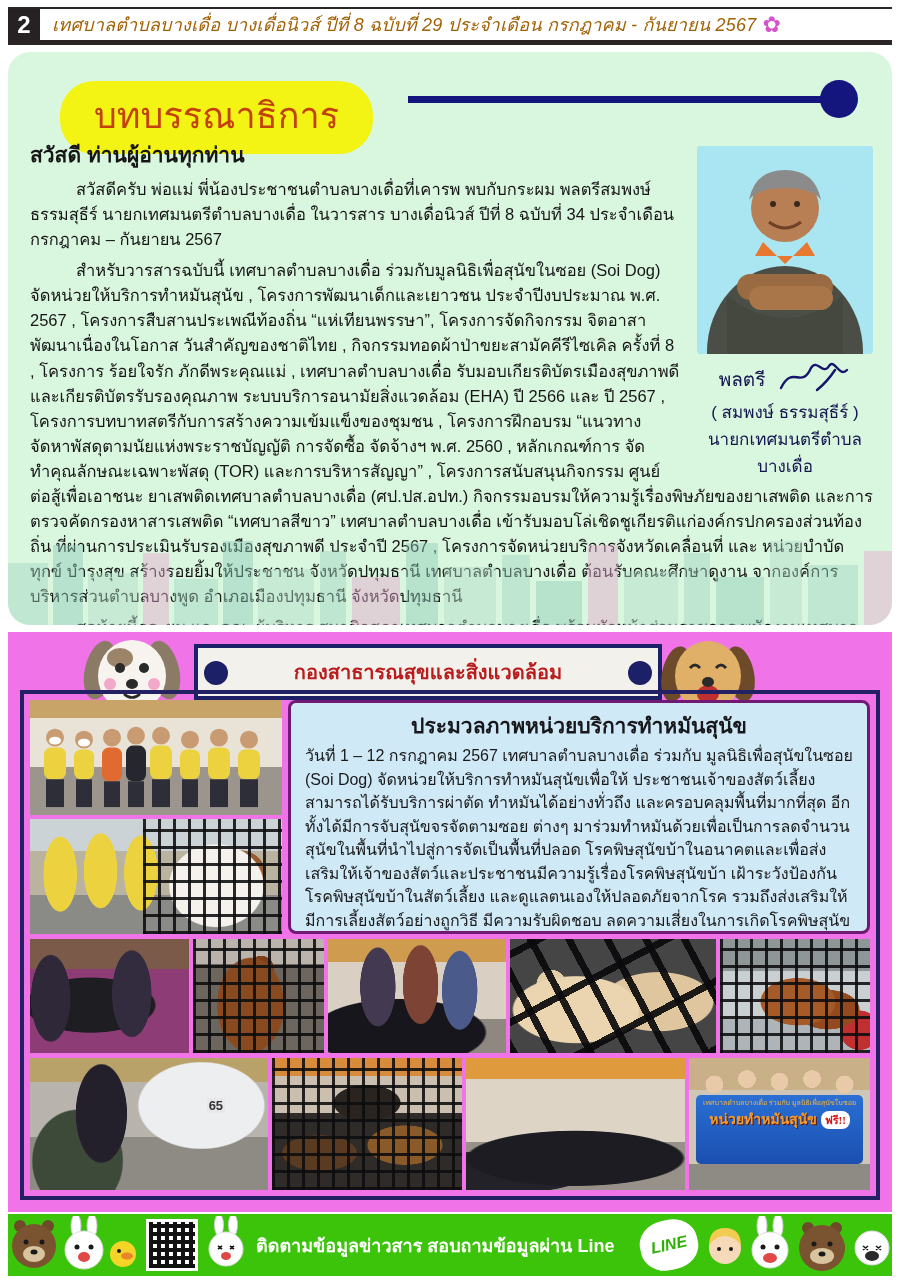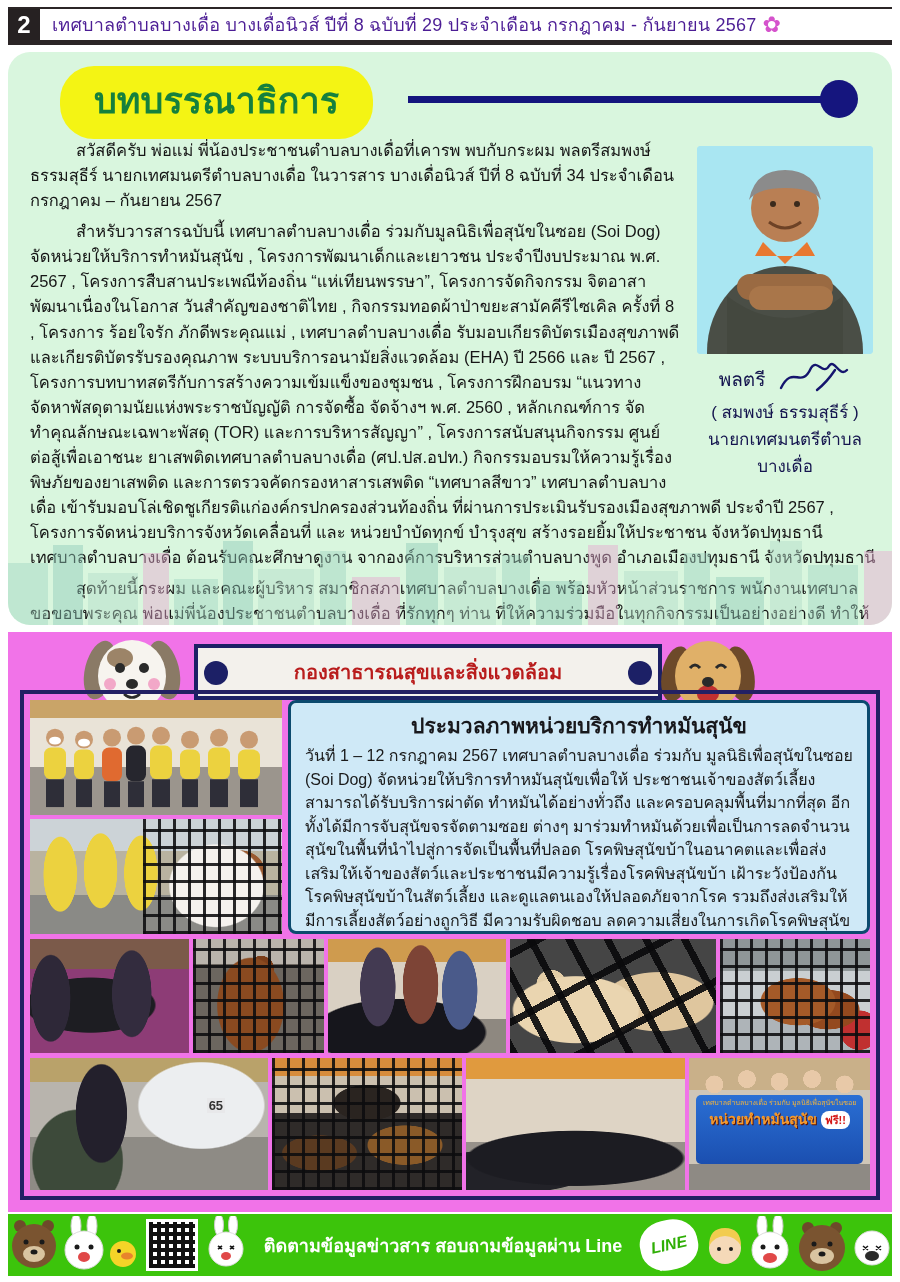--- a/index.html
+++ b/index.html
@@ -5,29 +5,29 @@
   * { box-sizing: border-box; margin: 0; padding: 0; }
   html,body { width:900px; height:1282px; background:#ffffff; font-family:"Liberation Sans", sans-serif; }
   #page { position:relative; width:900px; height:1282px; overflow:hidden; background:#fff; }
 
   
   #header { position:absolute; left:8px; top:7px; width:884px; height:38px;
             border-top:2px solid #2b2526; border-bottom:5px solid #2b2526;
             display:flex; align-items:center; }
   .pagenum { width:32px; height:31px; background:#262122; color:#fff; font-size:24px; font-weight:bold;
              display:flex; align-items:center; justify-content:center; margin-right:12px; }
-  .header-title { font-size:18px; color:#4c1d95; letter-spacing:.2px; }
+  .header-title { font-size:18px; color:#a16207; font-style:italic; letter-spacing:.2px; }
   .lotus { color:#d553cc; font-size:22px; margin-left:6px; }
 
   
   #editorial { position:absolute; left:8px; top:52px; width:884px; height:573px;
                background:#d9f6de; border-radius:22px; overflow:hidden; }
   .ed-titlerow { position:absolute; left:0; top:14px; width:100%; height:62px; }
-  .ed-pill { position:absolute; left:52px; top:0; background:#f4f414; color:#15803d;
-             font-size:36px; font-weight:700; padding:6px 34px 10px 34px; border-radius:34px; }
+  .ed-pill { position:absolute; left:52px; top:15px; background:#f4f414; color:#c2410c;
+             font-size:36px; font-weight:400; padding:6px 34px 10px 34px; border-radius:34px; }
   .ed-line { position:absolute; left:400px; right:52px; top:30px; height:7px; background:#15157e; }
   .ed-dot  { position:absolute; right:34px; top:14px; width:38px; height:38px; border-radius:50%; background:#15157e; }
   .ed-body { position:absolute; left:22px; right:16px; top:86px; bottom:4px; color:#161616; }
   .ed-greeting { font-size:21px; font-weight:bold; margin-bottom:6px; }
   .ed-body p { font-size:16.5px; line-height:1.52; text-indent:46px; margin-bottom:6px; text-align:left; }
   .mayor-wrap { float:right; width:182px; margin:8px 0 4px 14px; text-align:center; }
   .mayor-photo { width:176px; height:208px; background:#a9e6f2; border-radius:4px; margin:0 auto; overflow:hidden; }
   .sig-row { display:flex; align-items:flex-end; justify-content:center; gap:12px; margin-top:6px; }
   .sig-rank { font-size:19px; color:#14144e; }
   .sig-name { font-size:17px; color:#14144e; margin-top:4px; }
@@ -41,21 +41,21 @@
   .hs-titlebox .dotL, .hs-titlebox .dotR { position:absolute; top:13px; width:24px; height:24px; border-radius:50%; background:#1c2066; }
   .hs-titlebox .dotL { left:6px; } .hs-titlebox .dotR { right:6px; }
   .hs-title { font-size:20px; font-weight:700; color:#b91c1c; }
   .dog-cartoon { position:absolute; top:-8px; width:104px; height:104px; }
   .dog-left { left:72px; } .dog-right { left:648px; }
   .hs-frame { position:absolute; left:12px; top:58px; width:860px; height:510px;
               border:4px solid #232064; padding:6px; display:flex; flex-direction:column; gap:5px; }
   .hs-toprow { display:flex; gap:6px; height:234px; }
   .hs-leftcol { width:252px; display:flex; flex-direction:column; gap:4px; }
   .hs-leftcol .photo { flex:1; }
-  .article-box { flex:1; background:#cfe9f7; border:3px solid #0c4a6e; border-radius:8px; padding:6px 14px; overflow:hidden; }
+  .article-box { flex:1; background:#cfe9f7; border:3px solid #701a75; border-radius:8px; padding:6px 14px; overflow:hidden; }
   .article-title { text-align:center; font-size:21px; font-weight:800; color:#18181c; margin-bottom:2px; }
   .article-body { font-size:16px; line-height:1.47; color:#1a1a1a; }
   .hs-grid1 { display:flex; gap:4px; height:116px; }
   .hs-grid2 { display:flex; gap:4px; height:134px; }
 
   
   .photo { position:relative; overflow:hidden; background:#8a857e; }
   .photo svg { position:absolute; inset:0; width:100%; height:100%; }
   .bars::after, .bars-right::after, .bars-diag::after {
     content:""; position:absolute; inset:0;
@@ -123,38 +123,38 @@
   .s-hall { background:
     radial-gradient(ellipse 110px 28px at 50% 76%, #1c1c22 97%, transparent),
     radial-gradient(ellipse 86px 22px at 18% 86%, #222228 97%, transparent),
     linear-gradient(180deg,#e09a3e 0 16%,#ded4c5 16% 64%,#97918a 64% 100%); }
   .s-banner { background:
     radial-gradient(circle 9px at 14% 20%, #e8c9a8 97%, transparent),
     radial-gradient(circle 9px at 32% 16%, #e8c9a8 97%, transparent),
     radial-gradient(circle 9px at 50% 18%, #e8c9a8 97%, transparent),
     radial-gradient(circle 9px at 68% 16%, #e8c9a8 97%, transparent),
     radial-gradient(circle 9px at 86% 20%, #e8c9a8 97%, transparent),
-    linear-gradient(180deg,#c9b089 0 24%,#cfc6b8 24% 80%,#8e8a84 80% 100%); }
+    linear-gradient(180deg,#c9b089 0 24%,#cfc6b8 24% 80%,#8e8a84 80% 100%); font-family: Liberation Serif, serif; }
   .blue-banner { position:absolute; left:4%; right:4%; top:28%; height:52%; border-radius:5px;
                  background:linear-gradient(180deg,#2a6fd4,#1b4fb0); color:#fff; text-align:center;
                  padding-top:2px; overflow:hidden; }
   .bb-l1 { font-size:7px; color:#f5b53c; white-space:nowrap; }
   .bb-l2 { font-size:14px; font-weight:800; color:#f59a2c; text-shadow:1px 1px 0 #5a1408; display:inline-block; }
   .bb-free { font-size:11px; font-weight:800; color:#d41818; background:#fff; border-radius:8px; padding:0 4px; margin-left:4px; display:inline-block; }
 
   
   #footer { position:absolute; left:8px; top:1214px; width:884px; height:62px; background:#3cc40b;
             display:flex; align-items:center; overflow:hidden; }
   .ft-chars { display:flex; align-items:center; gap:2px; }
   .ft-chars svg { display:block; }
   .qr { width:52px; height:52px; background:#fff; padding:3px; margin:0 8px; }
   .qr-in { width:100%; height:100%;
            background:repeating-linear-gradient(0deg,#111 0 4px, transparent 4px 8px),
                       repeating-linear-gradient(90deg,#111 0 4px, #fff 4px 8px); }
-  .ft-text { text-align:center; color:#fff; font-weight:bold; margin:0 10px; flex:1; }
+  .ft-text { color:#fff; font-weight:bold; margin:0 10px; flex:1; }
   .ft-line1 { font-size:18px; }
   .ft-line2 { font-size:18px; margin-top:2px; }
   .line-logo { position:relative; width:58px; height:50px; background:#fff; border-radius:45% 45% 45% 45%;
                display:flex; align-items:center; justify-content:center; transform:rotate(-12deg); margin-right:6px; flex:none; }
   .line-logo::after { content:""; position:absolute; left:8px; bottom:-7px; border:8px solid transparent; border-top-color:#fff; }
   .line-logo span { color:#2fae05; font-weight:800; font-size:16px; font-style:italic; }
 </style>
 </head>
 <body>
 
@@ -191,20 +191,21 @@
         </div>
         <div class="sig-row">
           <span class="sig-rank">พลตรี</span>
           <svg width="74" height="34" viewBox="0 0 74 34">
             <path d="M4 28 C16 4 24 30 34 8 C40 -2 46 16 52 6 C58 -2 62 18 70 10 M40 30 q10-8 18-20" stroke="#15156e" stroke-width="2.4" fill="none" stroke-linecap="round"></path>
           </svg>
         </div>
         <div class="sig-name">( สมพงษ์ ธรรมสุธีร์ )</div>
         <div class="sig-pos">นายกเทศมนตรีตำบลบางเดื่อ</div>
       </div>
+      <div class="ed-greeting">สวัสดี ท่านผู้อ่านทุกท่าน</div>
       <p>สวัสดีครับ พ่อแม่ พี่น้องประชาชนตำบลบางเดื่อที่เคารพ พบกับกระผม พลตรีสมพงษ์ ธรรมสุธีร์ นายกเทศมนตรีตำบลบางเดื่อ ในวารสาร บางเดื่อนิวส์ ปีที่ 8 ฉบับที่ 34 ประจำเดือน กรกฎาคม – กันยายน 2567</p>
       <p>สำหรับวารสารฉบับนี้  เทศบาลตำบลบางเดื่อ ร่วมกับมูลนิธิเพื่อสุนัขในซอย (Soi Dog) จัดหน่วยให้บริการทำหมันสุนัข , โครงการพัฒนาเด็กและเยาวชน ประจำปีงบประมาณ พ.ศ. 2567 , โครงการสืบสานประเพณีท้องถิ่น “แห่เทียนพรรษา”, โครงการจัดกิจกรรม จิตอาสาพัฒนาเนื่องในโอกาส วันสำคัญของชาติไทย , กิจกรรมทอดผ้าป่าขยะสามัคคีรีไซเคิล ครั้งที่ 8 , โครงการ ร้อยใจรัก ภักดีพระคุณแม่ , เทศบาลตำบลบางเดื่อ รับมอบเกียรติบัตรเมืองสุขภาพดี และเกียรติบัตรรับรองคุณภาพ ระบบบริการอนามัยสิ่งแวดล้อม (EHA) ปี 2566 และ ปี 2567 , โครงการบทบาทสตรีกับการสร้างความเข้มแข็งของชุมชน , โครงการฝึกอบรม “แนวทางจัดหาพัสดุตามนัยแห่งพระราชบัญญัติ การจัดซื้อ จัดจ้างฯ พ.ศ. 2560 , หลักเกณฑ์การ จัดทำคุณลักษณะเฉพาะพัสดุ (TOR) และการบริหารสัญญา” , โครงการสนับสนุนกิจกรรม ศูนย์ต่อสู้เพื่อเอาชนะ ยาเสพติดเทศบาลตำบลบางเดื่อ (ศป.ปส.อปท.) กิจกรรมอบรมให้ความรู้เรื่องพิษภัยของยาเสพติด และการตรวจคัดกรองหาสารเสพติด “เทศบาลสีขาว” เทศบาลตำบลบางเดื่อ เข้ารับมอบโล่เชิดชูเกียรติแก่องค์กรปกครองส่วนท้องถิ่น ที่ผ่านการประเมินรับรองเมืองสุขภาพดี ประจำปี 2567 , โครงการจัดหน่วยบริการจังหวัดเคลื่อนที่ และ  หน่วยบำบัดทุกข์ บำรุงสุข สร้างรอยยิ้มให้ประชาชน จังหวัดปทุมธานี เทศบาลตำบลบางเดื่อ ต้อนรับคณะศึกษาดูงาน จากองค์การบริหารส่วนตำบลบางพูด อำเภอเมืองปทุมธานี จังหวัดปทุมธานี</p>
       <p>สุดท้ายนี้กระผม และคณะผู้บริหาร สมาชิกสภาเทศบาลตำบลบางเดื่อ พร้อมหัวหน้าส่วนราชการ พนักงานเทศบาล ขอขอบพระคุณ พ่อแม่พี่น้องประชาชนตำบลบางเดื่อ ที่รักทุกๆ ท่าน ที่ให้ความร่วมมือในทุกกิจกรรมเป็นอย่างอย่างดี ทำให้กิจกรรมและโครงการประสบความสำเร็จอย่างดียิ่ง ...สวัสดีครับ</p>
     </div>
     <svg class="skyline" viewBox="0 0 884 92" preserveAspectRatio="none">
       <g opacity="0.45">
         <rect x="0" y="30" width="40" height="62" fill="#9fd4c0"></rect>
           <rect x="45" y="12" width="30" height="80" fill="#8fcab8"></rect>
         <rect x="80" y="40" width="50" height="52" fill="#b2dcc8"></rect>
           <rect x="135" y="20" width="26" height="72" fill="#e8a8d0"></rect>

